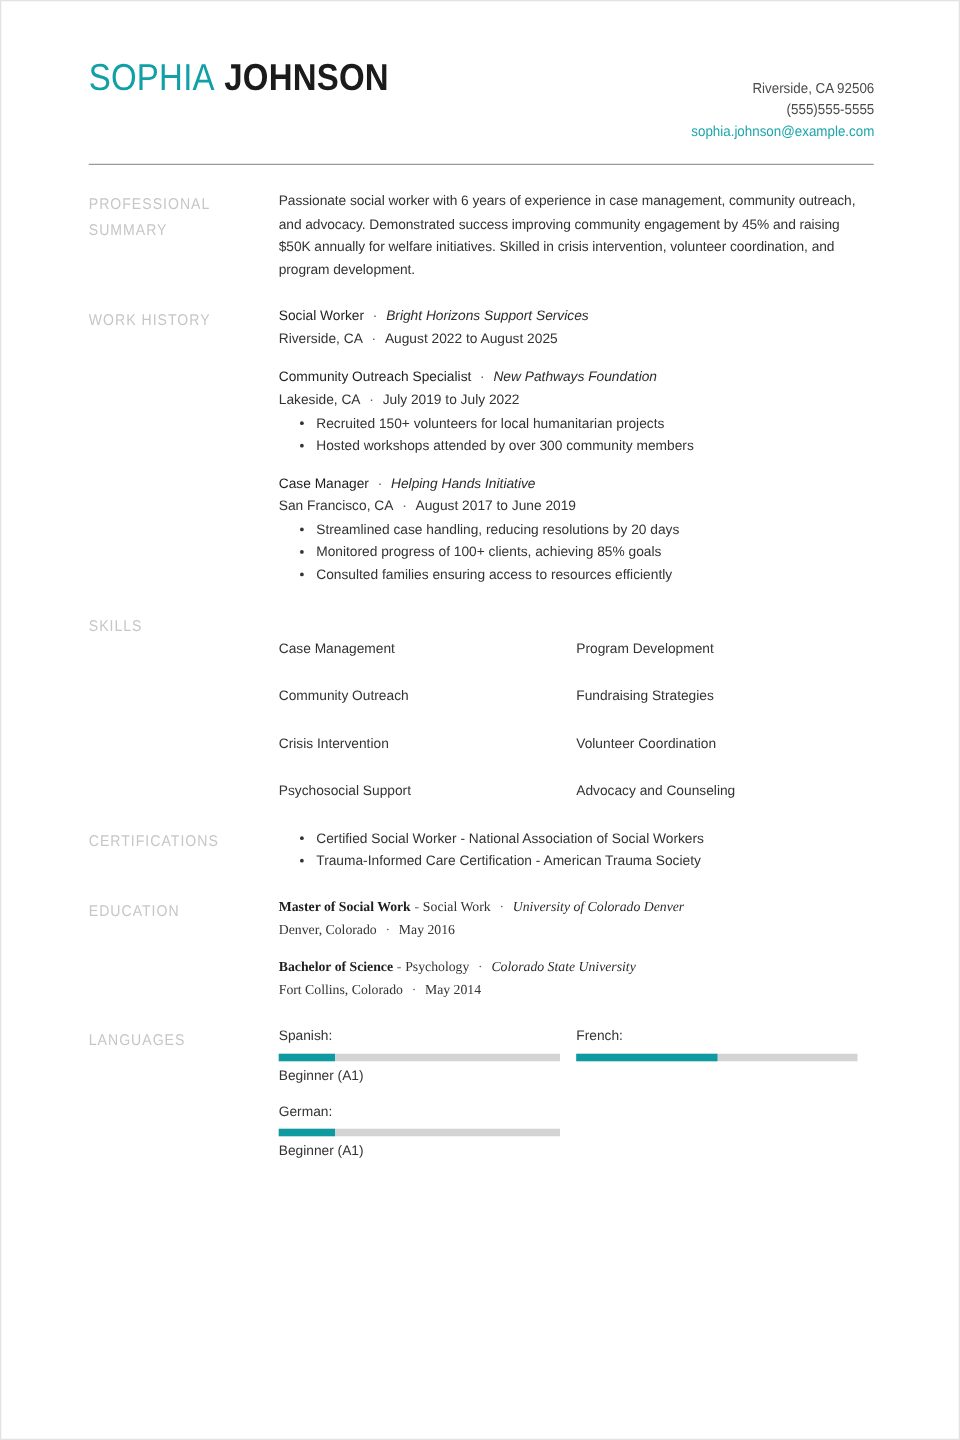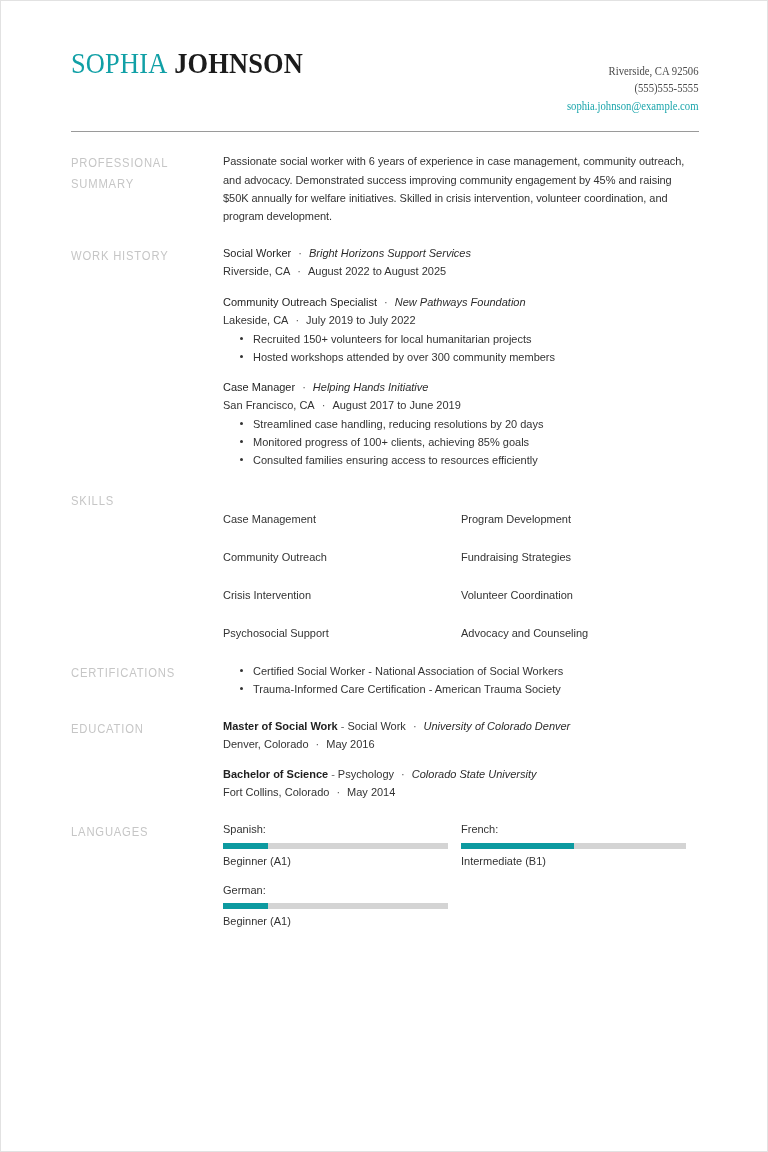--- a/index.html
+++ b/index.html
@@ -29,21 +29,20 @@
     left: 70px;
     top: 46px;
     width: 628px;
   }
 
   
   .header {
     display: flex;
     align-items: flex-start;
     justify-content: space-between;
-    font-family: Liberation Serif, serif;
   }
   .name {
     font-size: 30px;
     letter-spacing: 0.2px;
     line-height: 1.05;
     white-space: nowrap;
     font-stretch: condensed;
     transform: scaleX(0.88);
     transform-origin: left top;
   }
@@ -139,21 +138,21 @@
   
   .skills-cols {
     display: flex;
   }
   .skills-col {
     width: 50%;
   }
   .skills-col div { line-height: 1.64; margin-top: 20px; }
 
   
-  .edu { margin-bottom: 12px; }
+  .edu { margin-bottom: 12px; font-family: Liberation Serif, serif; }
   .edu:last-child { margin-bottom: 0; }
   .edu-line1 { line-height: 1.62; white-space: nowrap; }
   .degree { font-weight: 700; color: #1f1f1f; }
   .field { color: #333; }
   .dash { color: #666; padding: 0 3px; }
   .school { font-style: italic; color: #2b2b2b; }
   .edu-line2 { line-height: 1.62; }
 
   
   .lang-grid {
@@ -313,21 +312,20 @@
               <div class="bar-fill" style="width: 20%;"></div>
             </div>
             <div class="lang-level">Beginner (A1)</div>
           </div>
 
           <div class="lang-item right">
             <div class="lang-name">French:</div>
             <div class="bar-track">
               <div class="bar-fill" style="width: 50%;"></div>
             </div>
-            <div class="lang-level">Intermediate (B1)</div>
           </div>
 
           <div class="lang-item">
             <div class="lang-name">German:</div>
             <div class="bar-track">
               <div class="bar-fill" style="width: 20%;"></div>
             </div>
             <div class="lang-level">Beginner (A1)</div>
           </div>
 

